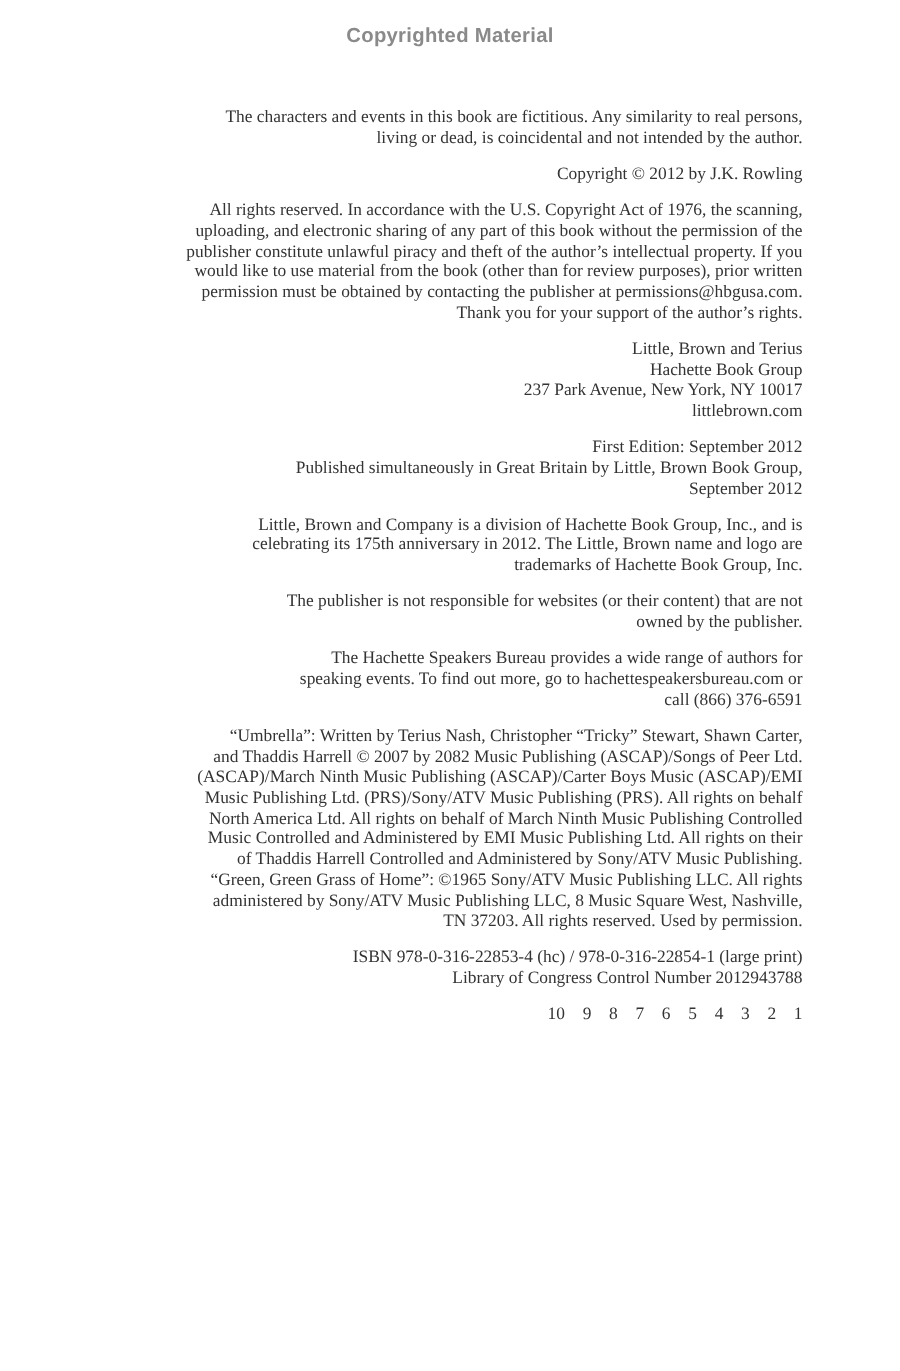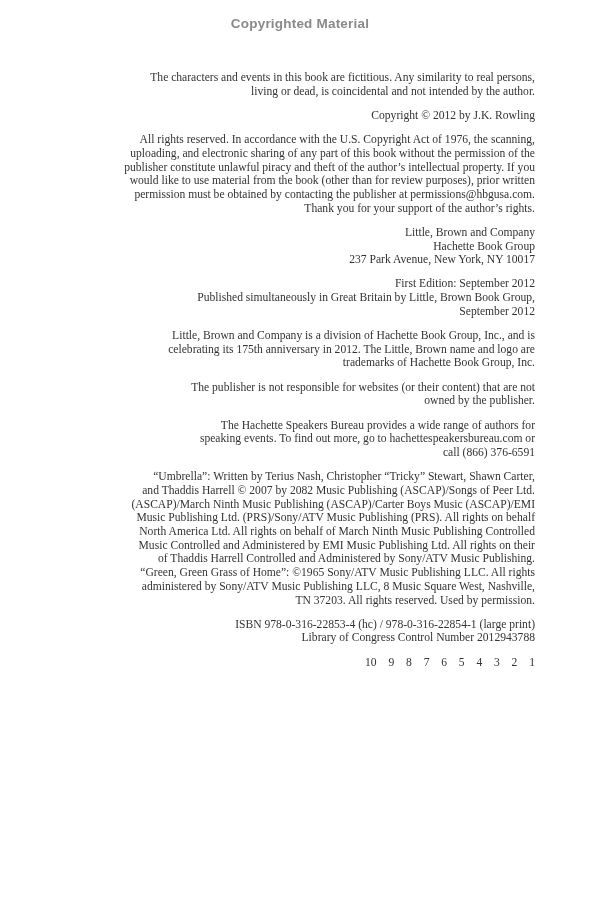--- a/index.html
+++ b/index.html
@@ -55,23 +55,24 @@
       </p>
       <p class="para">
         <span class="line">All rights reserved. In accordance with the U.S. Copyright Act of 1976, the scanning,</span>
         <span class="line">uploading, and electronic sharing of any part of this book without the permission of the</span>
         <span class="line">publisher constitute unlawful piracy and theft of the author’s intellectual property. If you</span>
         <span class="line">would like to use material from the book (other than for review purposes), prior written</span>
         <span class="line">permission must be obtained by contacting the publisher at permissions@hbgusa.com.</span>
         <span class="line">Thank you for your support of the author’s rights.</span>
       </p>
       <p class="para">
-        <span class="line">Little, Brown and Company</span>
+        <span class="line">Little, Brown and Terius</span>
         <span class="line">Hachette Book Group</span>
         <span class="line">237 Park Avenue, New York, NY 10017</span>
+        <span class="line">littlebrown.com</span>
       </p>
       <p class="para">
         <span class="line">First Edition: September 2012</span>
         <span class="line">Published simultaneously in Great Britain by Little, Brown Book Group,</span>
         <span class="line">September 2012</span>
       </p>
       <p class="para">
         <span class="line">Little, Brown and Company is a division of Hachette Book Group, Inc., and is</span>
         <span class="line">celebrating its 175th anniversary in 2012. The Little, Brown name and logo are</span>
         <span class="line">trademarks of Hachette Book Group, Inc.</span>

